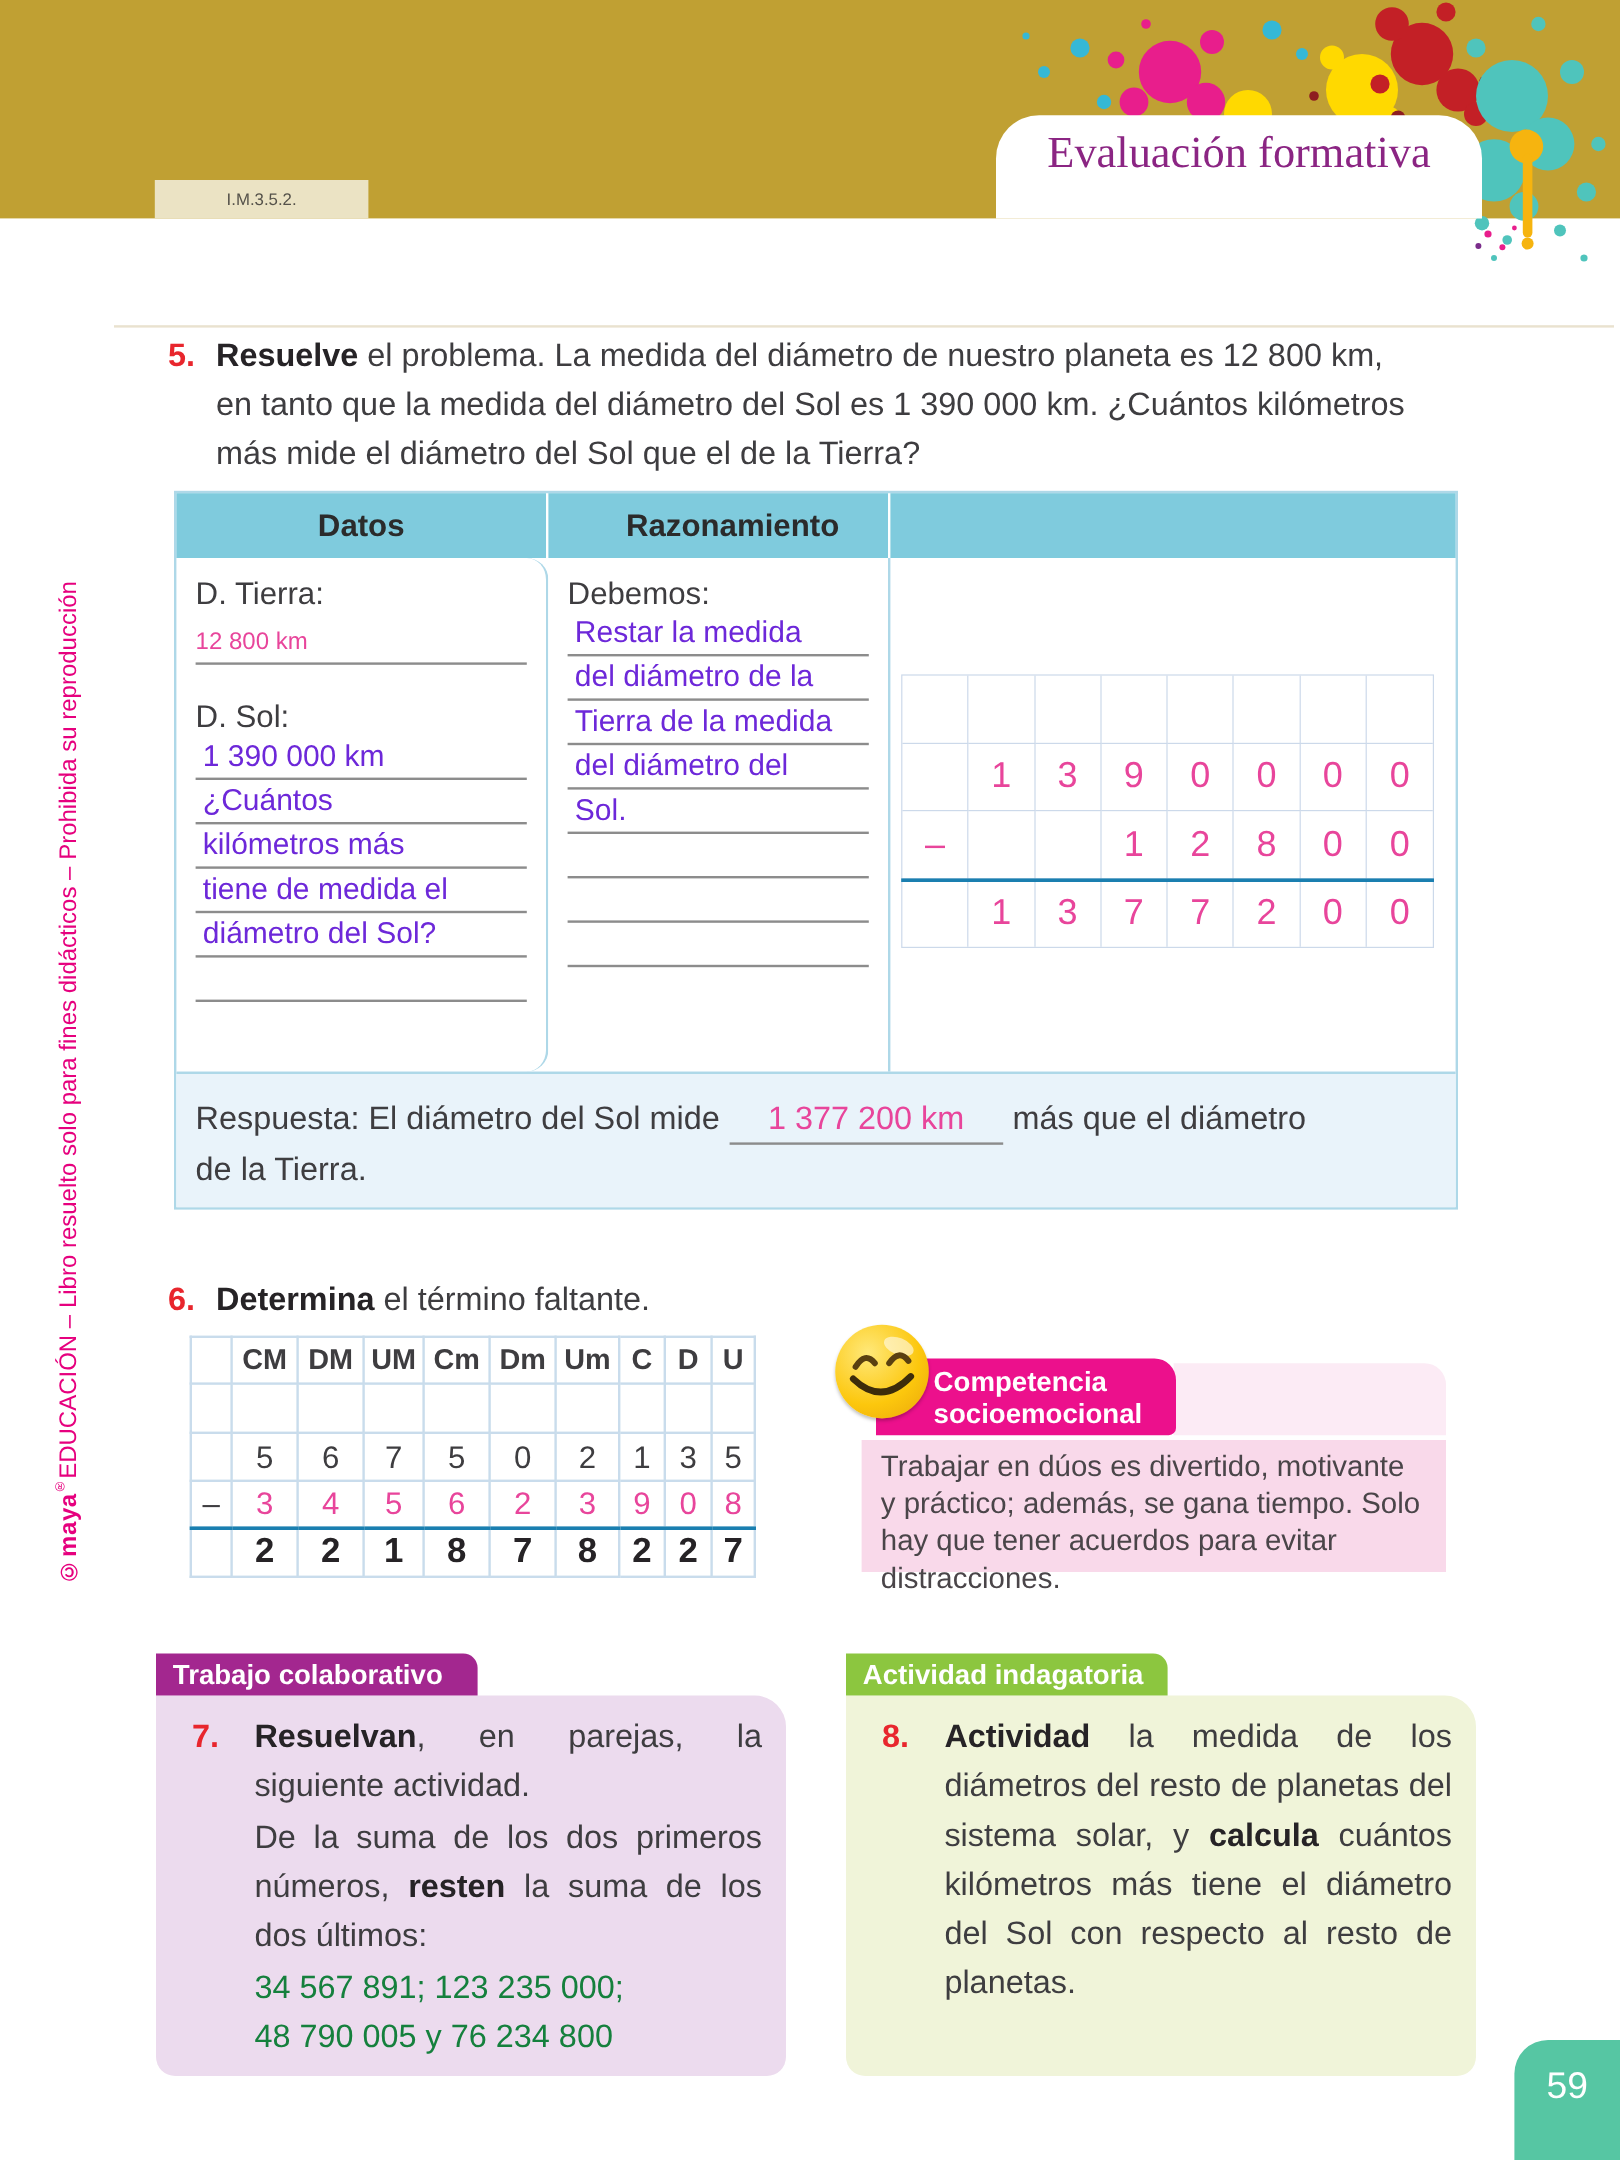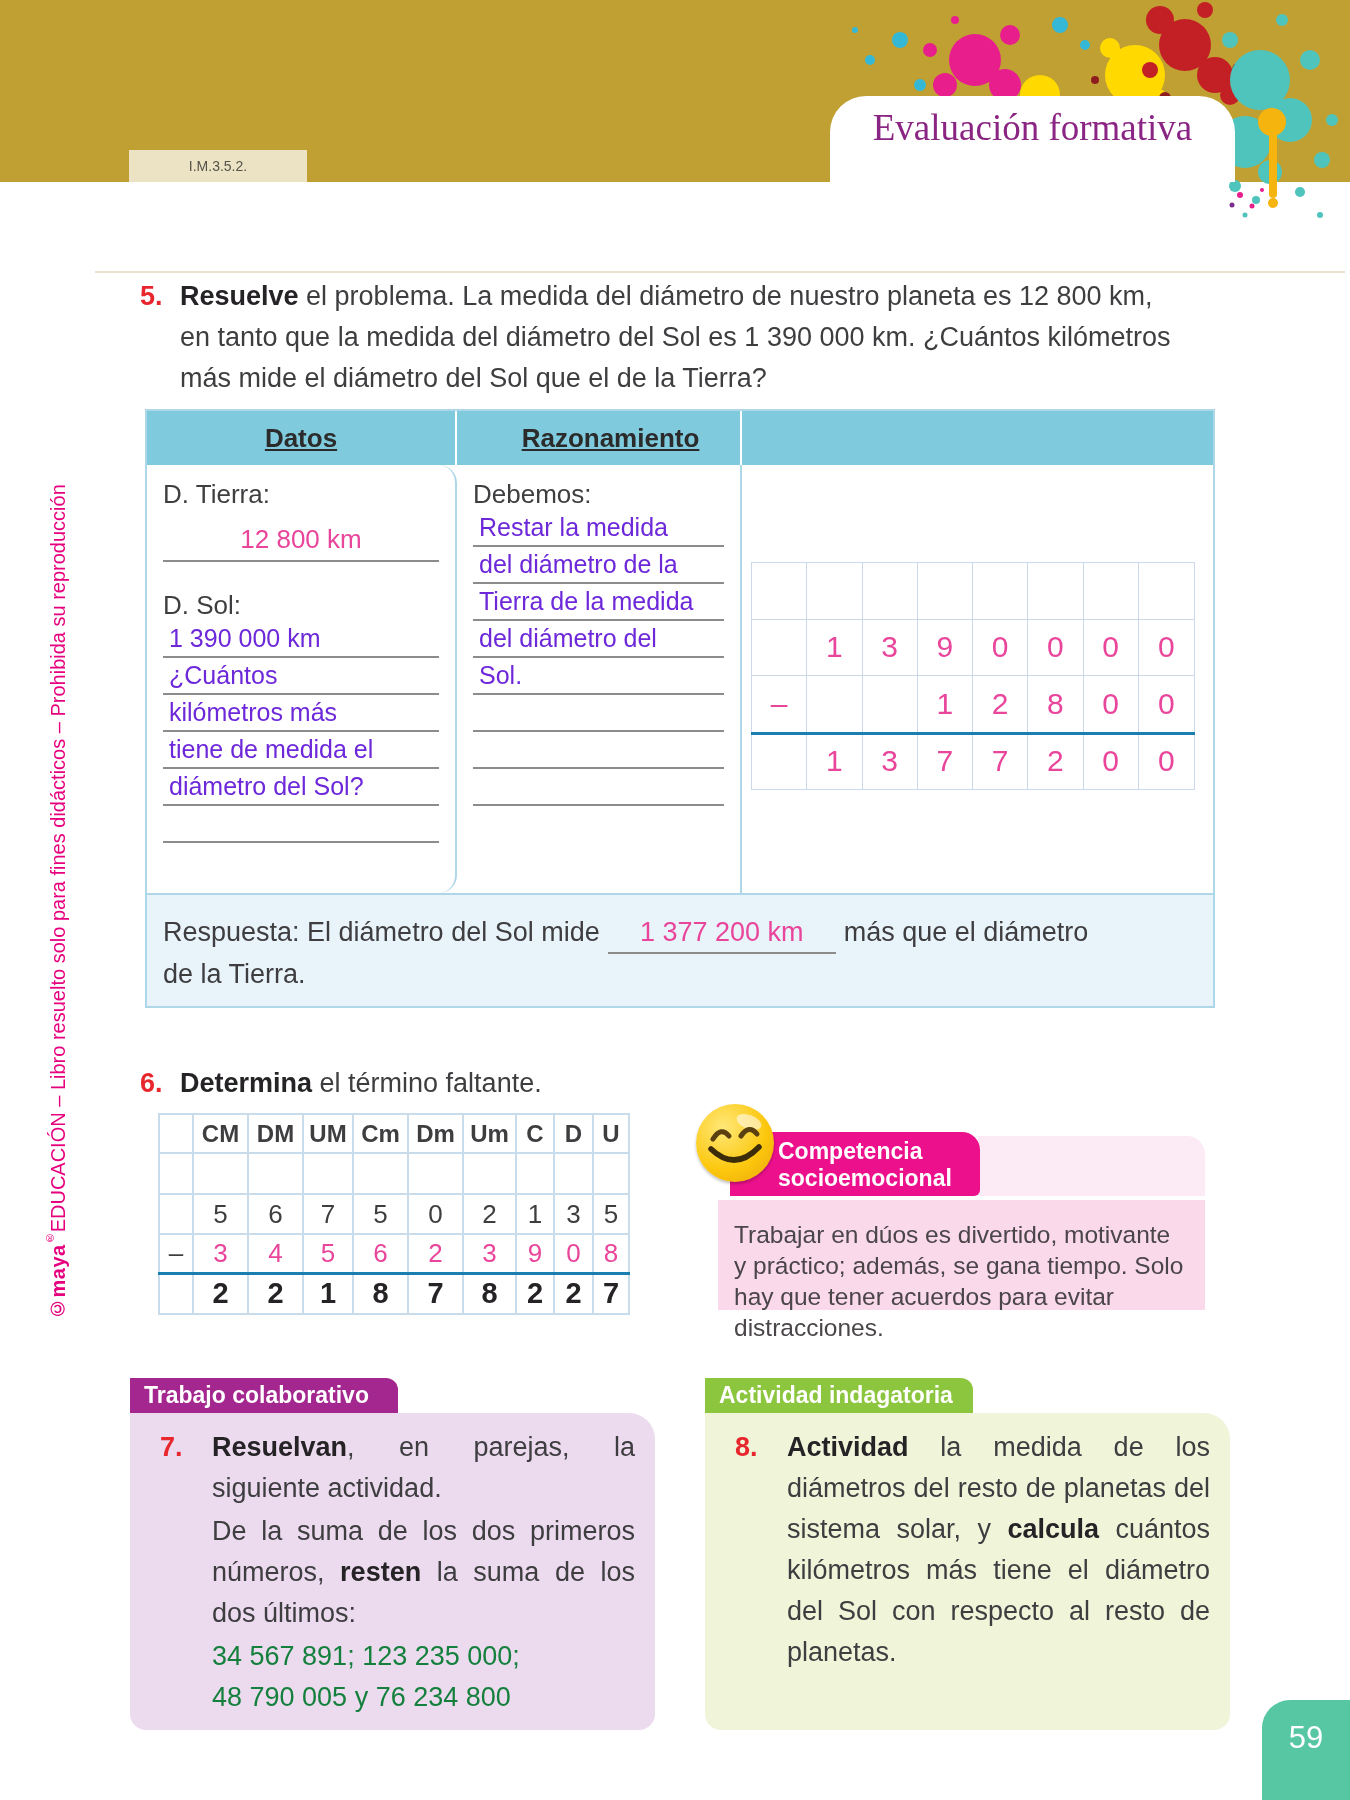--- a/index.html
+++ b/index.html
@@ -30,30 +30,30 @@
   .prob .pnum{position:absolute;left:0;top:0;color:#e8262d;font-weight:bold;}
   .prob .lead{font-weight:bold;color:#262326;}
   .p5{left:140px;top:276px;width:1000px;padding-left:40px;position:absolute;}
   .p6{left:140px;top:1063px;width:900px;padding-left:40px;position:absolute;}
 
   
   .main-table{position:absolute;left:145px;top:409px;width:1070px;border:2px solid #aed8e8;
               box-sizing:border-box;background:#fff;}
   .mt-header{display:flex;background:#7fcbdd;height:54px;}
   .mt-header div{line-height:54px;text-align:center;font-weight:bold;font-size:26px;color:#2b2b2b;
-                 box-sizing:border-box;text-decoration:underline;}
+                 box-sizing:border-box;}
   .mt-h1{width:310px;border-right:2px solid #fff;}
   .mt-h2{width:285px;border-right:2px solid #fff;padding-left:24px;}
   .mt-h3{flex:1;}
   .mt-body{display:flex;height:428px;}
   .col-datos{width:310px;border-right:2px solid #aed8e8;box-sizing:border-box;padding:14px 16px 0 16px;border-radius:18px;}
   .col-razon{width:285px;border-right:2px solid #aed8e8;box-sizing:border-box;padding:14px 16px 0 16px;}
   .col-oper{flex:1;position:relative;}
   .cell-label{font-size:26px;color:#3e3d40;}
-  .ans-center{margin-top:14px;text-align:center;font-size:26px;color:#e8459b;
+  .ans-center{margin-top:14px;font-size:20px;color:#e8459b;
               border-bottom:2px solid #8c8c8c;padding-bottom:5px;}
   .gap28{height:28px;}
   .wline{height:35px;line-height:34px;border-bottom:2px solid #8c8c8c;font-size:25px;color:#6d28d9;
          padding-left:6px;overflow:hidden;}
 
   
   .op-grid{position:absolute;left:9px;top:97px;width:444px;height:228px;border:1px solid #ccd9ea;
            box-sizing:border-box;display:grid;grid-template-columns:repeat(8,1fr);
            grid-template-rows:repeat(4,1fr);}
   .op-grid div{border-right:1px solid #ccd9ea;border-bottom:1px solid #ccd9ea;
@@ -82,21 +82,21 @@
   .h-cm{color:#9a9c20;} .h-dm{color:#9e3340;} .h-um{color:#3069b0;margin-left:24px;}
   .h-c{color:#3db54a;} .h-d{color:#e43b3b;} .h-u{color:#3ab5e5;}
 
   
   .comp-badge{position:absolute;left:730px;top:1132px;width:250px;height:64px;background:#ec108c;
               border-radius:18px 18px 6px 0;z-index:2;color:#fff;font-weight:bold;font-size:23px;
               line-height:27px;padding:6px 0 0 48px;box-sizing:border-box;}
   .comp-ext{position:absolute;left:978px;top:1136px;width:227px;height:60px;background:#fcebf5;
             border-radius:0 18px 0 0;z-index:1;}
   .comp-body{position:absolute;left:718px;top:1200px;width:487px;height:110px;background:#f9d9ea;
-             box-sizing:border-box;padding:19px 16px;font-size:24.5px;line-height:31px;color:#4a4549;}
+             box-sizing:border-box;padding:7px 16px;font-size:24.5px;line-height:31px;color:#4a4549;}
   .smiley{position:absolute;left:696px;top:1104px;width:78px;height:78px;border-radius:50%;
           background:radial-gradient(circle at 35% 30%, #ffe879, #fcc70d 58%, #e9a50b);z-index:3;
           box-shadow:0 2px 3px rgba(0,0,0,0.25);}
   .smiley svg{position:absolute;left:0;top:0;}
 
   
   .badge{position:absolute;height:35px;color:#fff;font-weight:bold;font-size:23px;line-height:35px;
          padding:0 14px;box-sizing:border-box;z-index:2;}
   .badge-trabajo{left:130px;top:1378px;width:268px;background:#a3278f;border-radius:0 12px 0 0;}
   .badge-activ{left:705px;top:1378px;width:268px;background:#8cc63f;border-radius:0 12px 0 0;}

